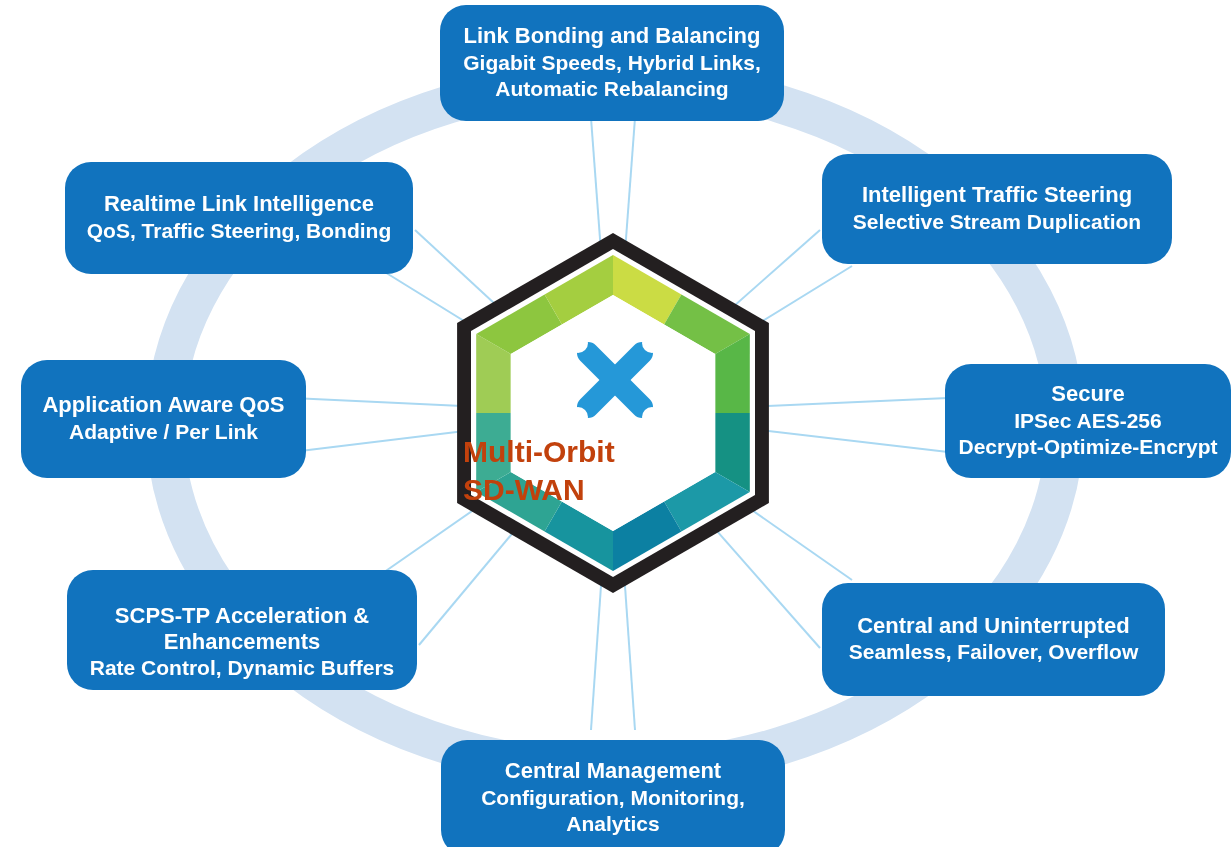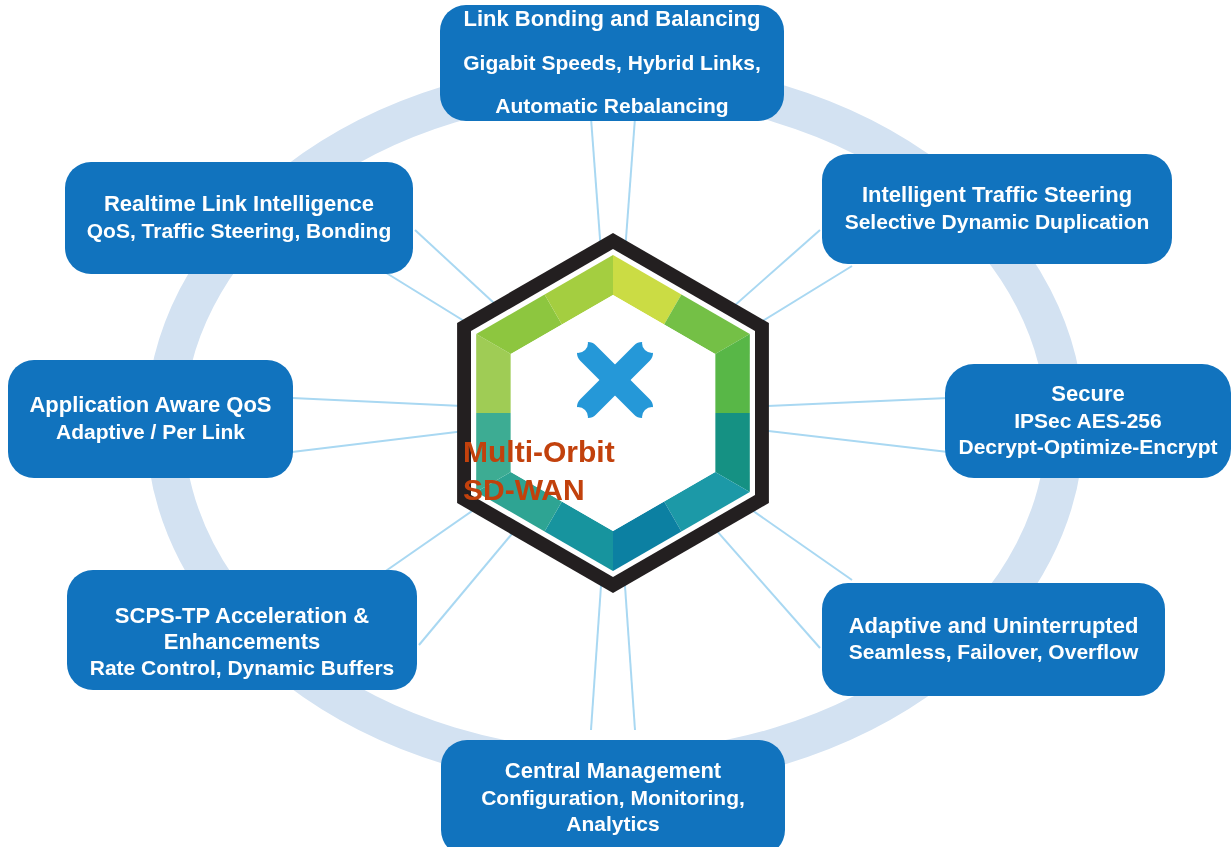--- a/index.html
+++ b/index.html
@@ -10,27 +10,27 @@
   #bg-svg,#hex-svg{position:absolute;left:0;top:0;}
   #bg-svg{z-index:0;}
   #hex-svg{z-index:1;}
   .feature-box{
     position:absolute;z-index:2;background:#1173BE;border-radius:26px;
     color:#ffffff;display:flex;flex-direction:column;justify-content:center;
     align-items:center;text-align:center;padding:8px 10px;box-sizing:border-box;
   }
   .fb-title{font-weight:bold;font-size:22px;line-height:1.2;}
   .fb-line{font-size:21px;line-height:1.27;font-weight:700;}
-  .pos-top{left:440px;top:5px;width:344px;height:116px;gap:17px;}
+  .pos-top{left:440px;top:5px;width:344px;height:116px;}
   .pos-top-right{left:822px;top:154px;width:350px;height:110px;}
-  .pos-right{left:945px;top:364px;width:286px;height:114px;border-radius:29px;}
+  .pos-right{left:945px;top:364px;width:286px;height:114px;}
   .pos-bottom-right{left:822px;top:583px;width:343px;height:113px;}
   .pos-bottom{left:441px;top:727px;width:344px;height:116px;margin-top:13px;}
   .pos-bottom-left{left:67px;top:570px;width:350px;height:120px;justify-content:flex-end;}
-  .pos-left{left:8px;top:360px;width:285px;height:118px;}
+  .pos-left{left:21px;top:360px;width:285px;height:118px;}
   .pos-top-left{left:65px;top:151px;width:348px;height:112px;margin-top:11px;}
   #center-label{
     position:absolute;z-index:3;left:463px;top:433px;width:300px;
     text-align:left;color:#c2410c;font-weight:bold;font-size:30px;line-height:38px;
   }
 </style>
 </head>
 <body>
 
 <div id="canvas">
@@ -96,31 +96,31 @@
   </div>
 
   <div class="feature-box pos-top">
     <div class="fb-title">Link Bonding and Balancing</div>
     <div class="fb-line">Gigabit Speeds, Hybrid Links,</div>
     <div class="fb-line">Automatic Rebalancing</div>
   </div>
 
   <div class="feature-box pos-top-right">
     <div class="fb-title">Intelligent Traffic Steering</div>
-    <div class="fb-line">Selective Dynamic Duplication</div>
+    <div class="fb-line">Selective Stream Duplication</div>
   </div>
 
   <div class="feature-box pos-right">
     <div class="fb-title">Secure</div>
     <div class="fb-line">IPSec AES-256</div>
     <div class="fb-line">Decrypt-Optimize-Encrypt</div>
   </div>
 
   <div class="feature-box pos-bottom-right">
-    <div class="fb-title">Adaptive and Uninterrupted</div>
+    <div class="fb-title">Central and Uninterrupted</div>
     <div class="fb-line">Seamless, Failover, Overflow</div>
     <div class="fb-line"></div>
   </div>
 
   <div class="feature-box pos-bottom">
     <div class="fb-title">Central Management</div>
     <div class="fb-line">Configuration, Monitoring,</div>
     <div class="fb-line">Analytics</div>
   </div>
 

